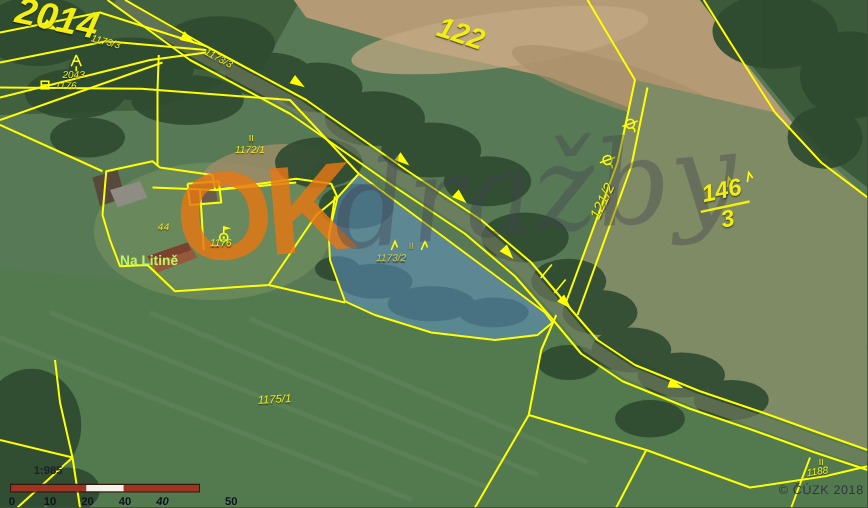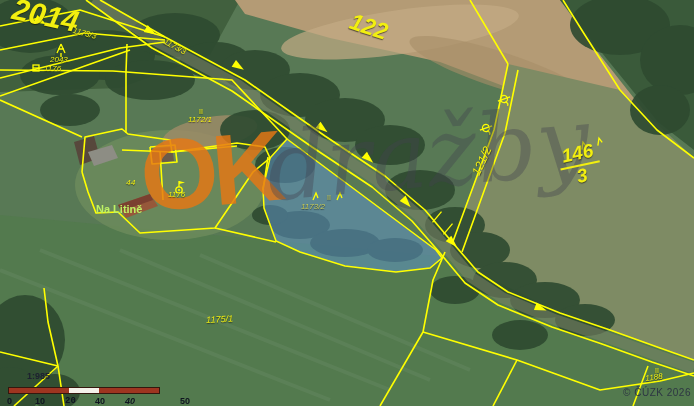--- a/index.html
+++ b/index.html
@@ -196,28 +196,28 @@
     <div class="bar" id="bar-segments">
         <div style="width: 30px; background: rgb(158, 53, 32);"></div>
         <div style="width: 30px; background: rgb(158, 53, 32);"></div>
         <div style="width: 30px; background: rgb(245, 242, 234);"></div>
         <div style="width: 30px; background: rgb(158, 53, 32);"></div>
         <div style="width: 30px; background: rgb(158, 53, 32);"></div>
       </div>
     <div id="bar-ticks">
         <span class="tick" style="left: -1px;">0</span>
         <span class="tick" style="left: 27px; text-align: right;">10</span>
-        <span class="tick" style="left: 57px; font-family: Liberation Mono, monospace;">20</span>
+        <span class="tick" style="left: 57px;">20</span>
         <span class="tick" style="left: 87px;">40</span>
         <span class="tick" style="left: 117px; font-style: italic;">40</span>
         <span class="tick" style="left: 148px; margin-left: 24px;">50 m</span>
       </div>
   </div>
 
-  <div class="copyright">© ČÚZK 2026</div>
+  <div class="copyright">© ČÚZK 2018</div>
 <div class="mlabel" style="left: 16px; top: -6px; font-size: 30px; transform: rotate(12deg); font-weight: bold;">2014</div>
     <div class="mlabel" style="left: 354px; top: 10px; font-size: 23px; transform: rotate(18deg); font-weight: bold;">122</div>
     <div class="mlabel" style="left: 74px; top: 27px; font-size: 8px; transform: rotate(15deg);">1173/3</div>
     <div class="mlabel" style="left: 166px; top: 38px; font-size: 8px; transform: rotate(28deg);">1173/3</div>
     <div class="mlabel" style="left: 50px; top: 56px; font-size: 8px;">2043</div>
     <div class="mlabel" style="left: 44px; top: 65px; font-size: 8px;">1176</div>
     <div class="mlabel" style="left: 188px; top: 116px; font-size: 8px; text-align: right;">1172/1</div>
     <div class="mlabel" style="left: 199px; top: 108px; font-size: 7px; font-style: normal;">II</div>
     <div class="mlabel" style="left: 126px; top: 179px; font-size: 8px; font-family: Liberation Mono, monospace;">44</div>
     <div class="mlabel" style="left: 168px; top: 191px; font-size: 8px;">1176</div>

